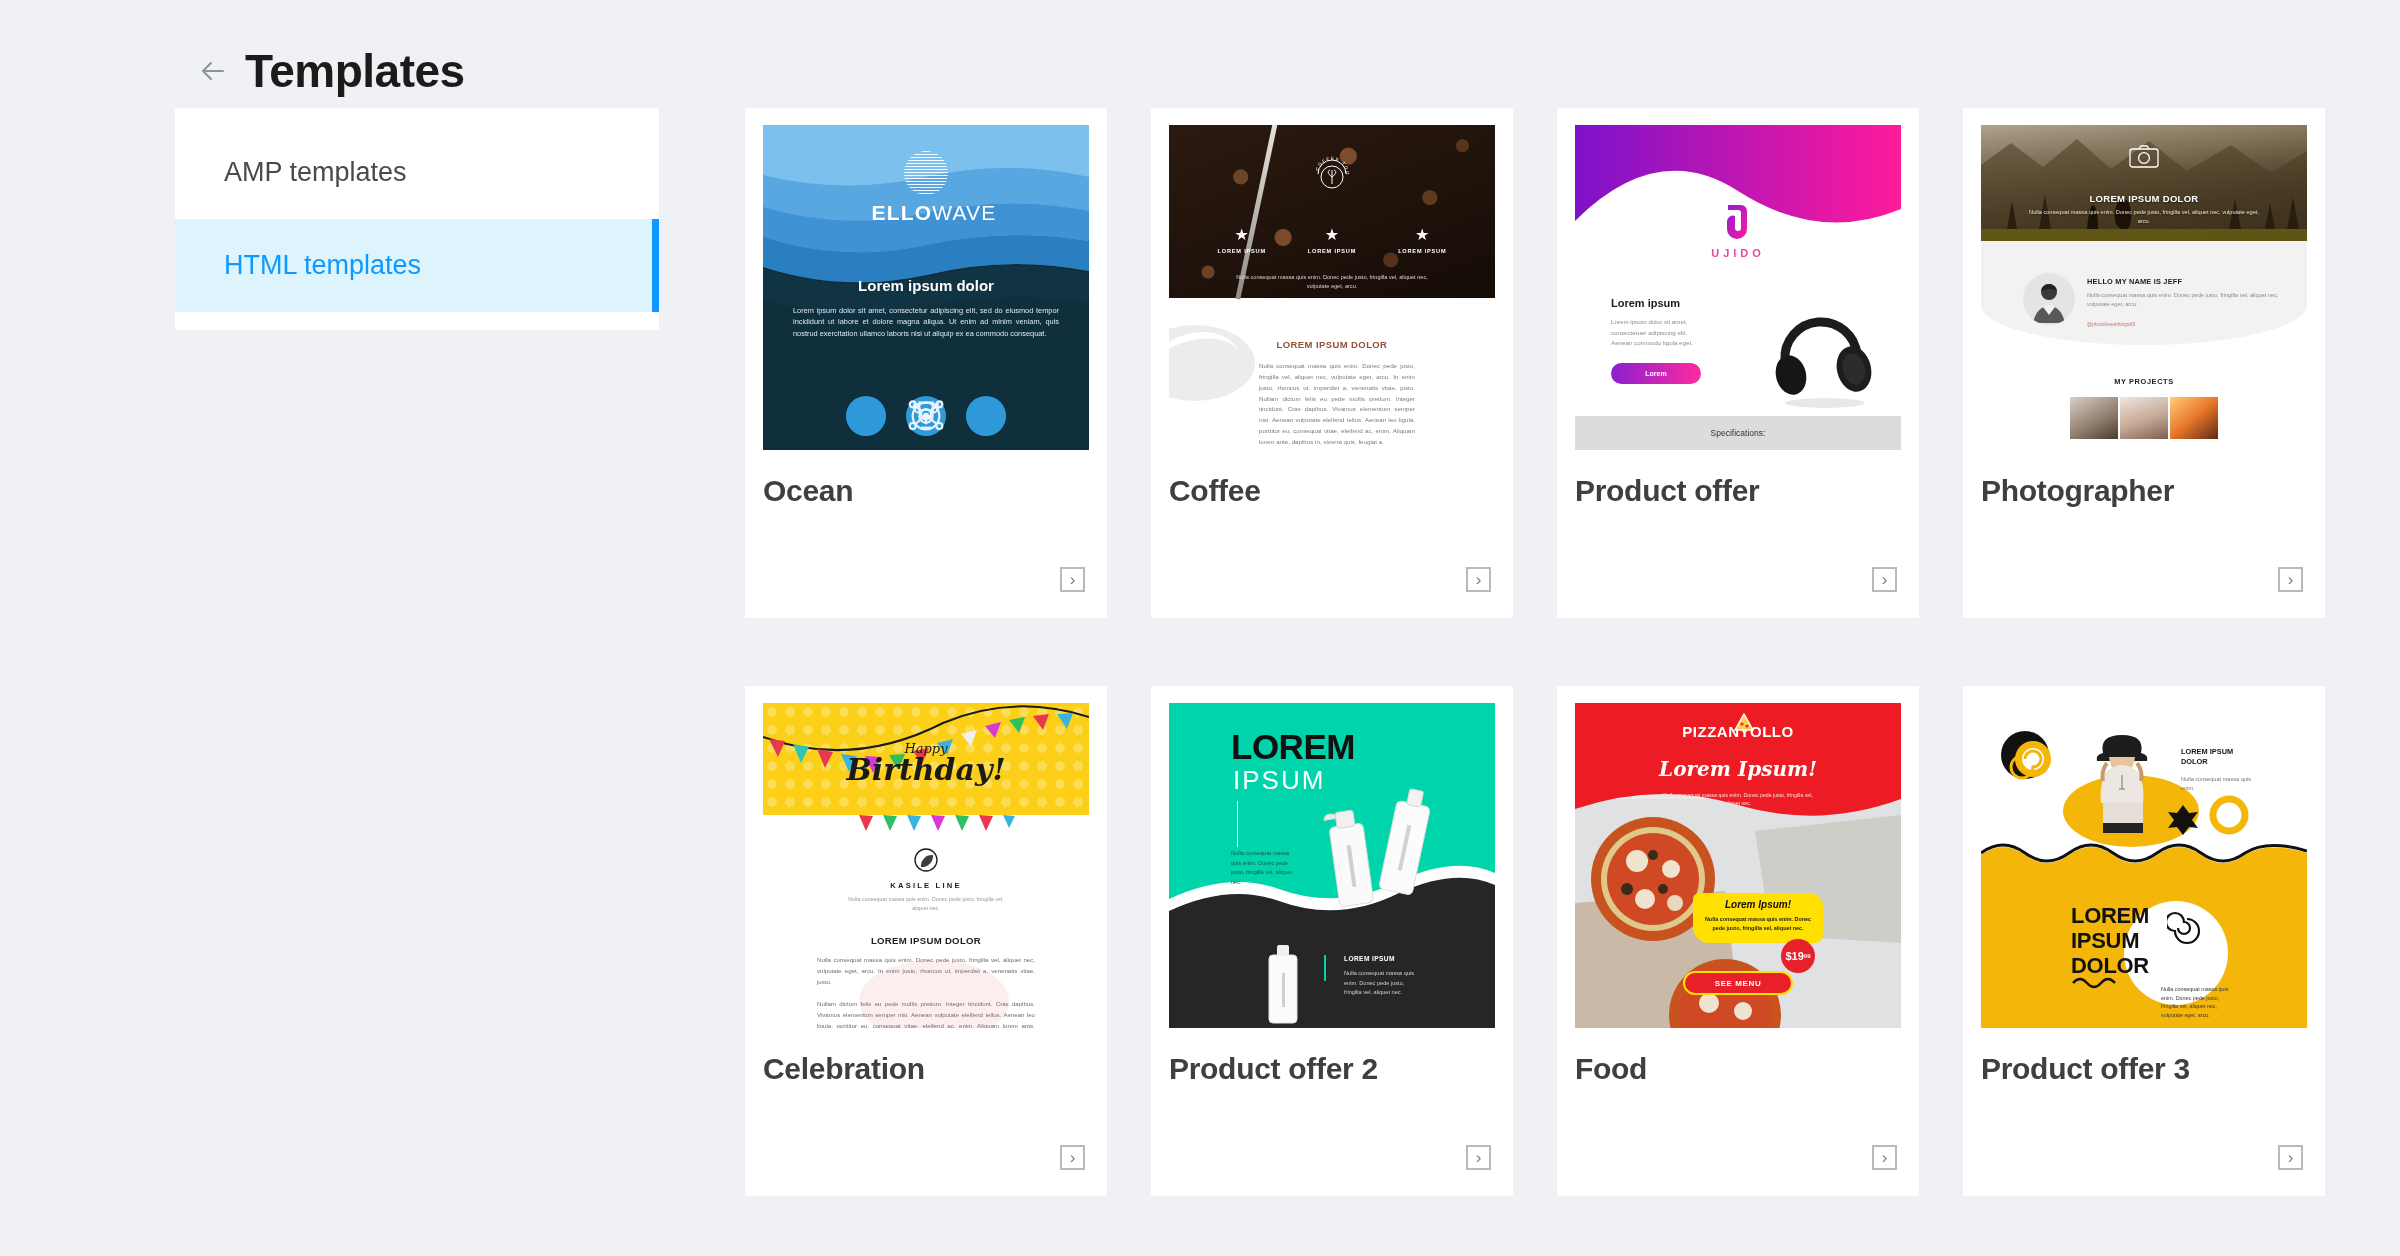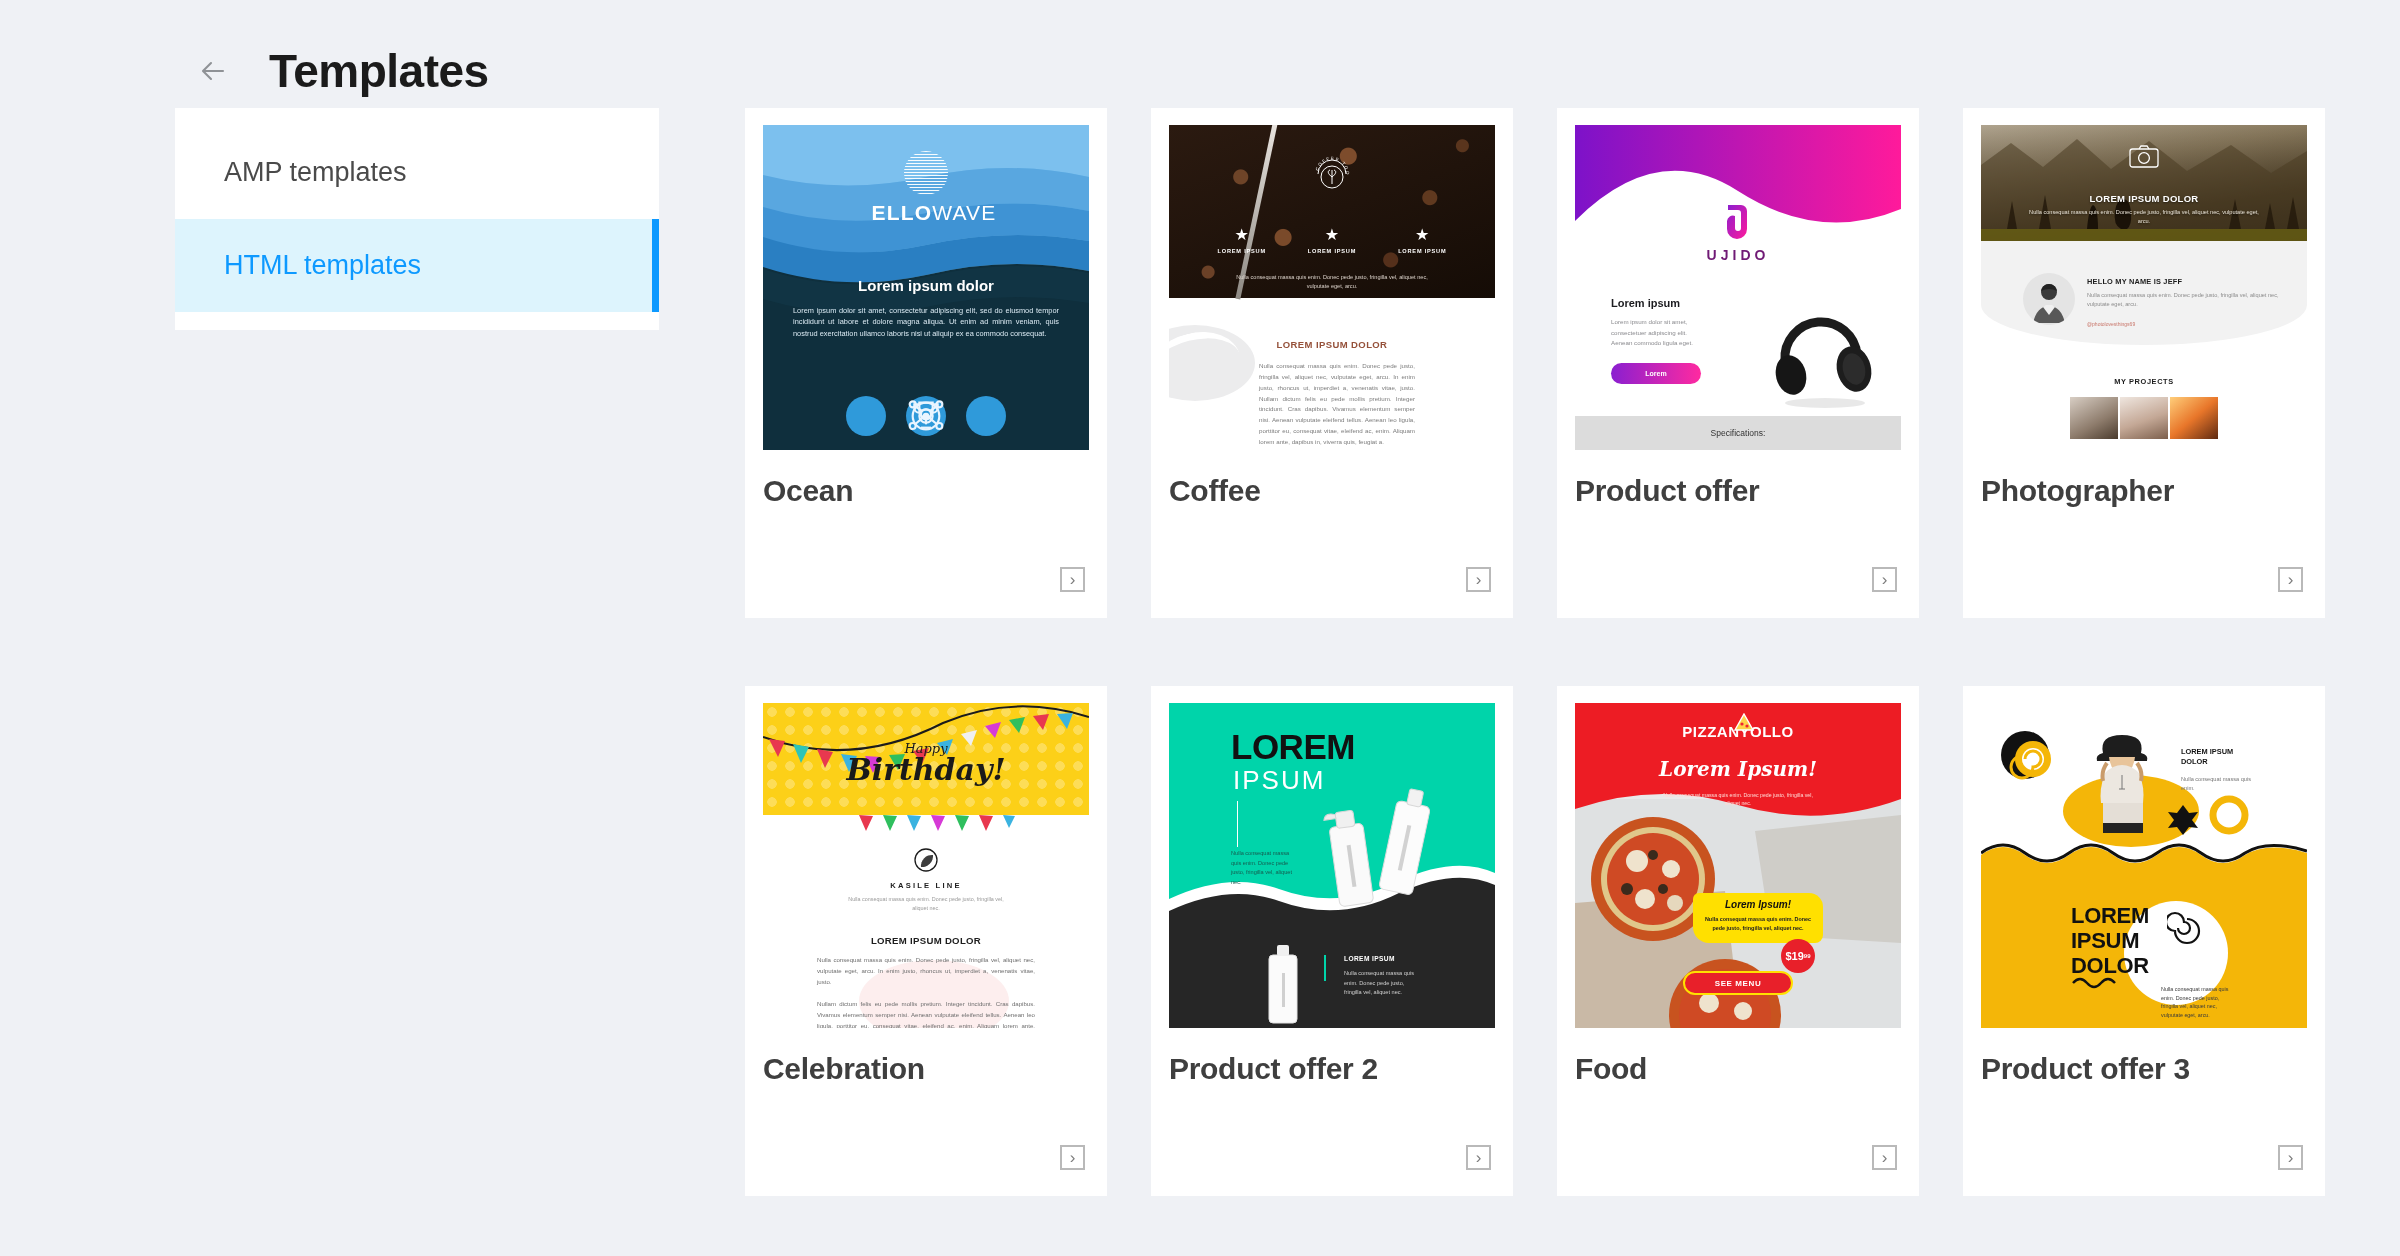--- a/index.html
+++ b/index.html
@@ -6,21 +6,21 @@
   html, body {
     width: 2400px; height: 1256px;
     background: #eff1f5;
     font-family: "Liberation Sans", sans-serif;
     overflow: hidden;
   }
 
   
   .header {
     display: flex; align-items: center;
-    gap: 37px;
+    gap: 13px;
     padding: 34px 0 0 194px;
     height: 108px;
   }
   .back-arrow {
     width: 38px; height: 38px;
     flex: 0 0 38px;
     cursor: pointer;
     display: flex; align-items: center; justify-content: center;
   }
   .back-arrow svg { display: block; }
@@ -208,21 +208,21 @@
     position: absolute; left: 90px; right: 80px; top: 236px;
     color: #7c7c7c; font-size: 6.2px; line-height: 1.75; text-align: justify;
   }
 
   
   .po { position: absolute; inset: 0; background: #fff; }
   .po .grad { position: absolute; left: 0; right: 0; top: 0; height: 120px; }
   .po .logo { position: absolute; left: 50%; top: 78px; transform: translateX(-50%); }
   .po .brand {
     position: absolute; left: 0; right: 0; top: 122px; text-align: center;
-    font-size: 14px; font-weight: bold; letter-spacing: 4px; color: #701a75;
+    font-size: 11px; font-weight: bold; letter-spacing: 4px; color: #ec4899;
   }
   .po .p-head {
     position: absolute; left: 36px; top: 172px;
     font-size: 11px; font-weight: bold; color: #1c1c20;
   }
   .po .p-body {
     position: absolute; left: 36px; width: 92px; top: 192px;
     font-size: 6.2px; line-height: 1.7; color: #8a8a8e;
   }
   .po .btn {

